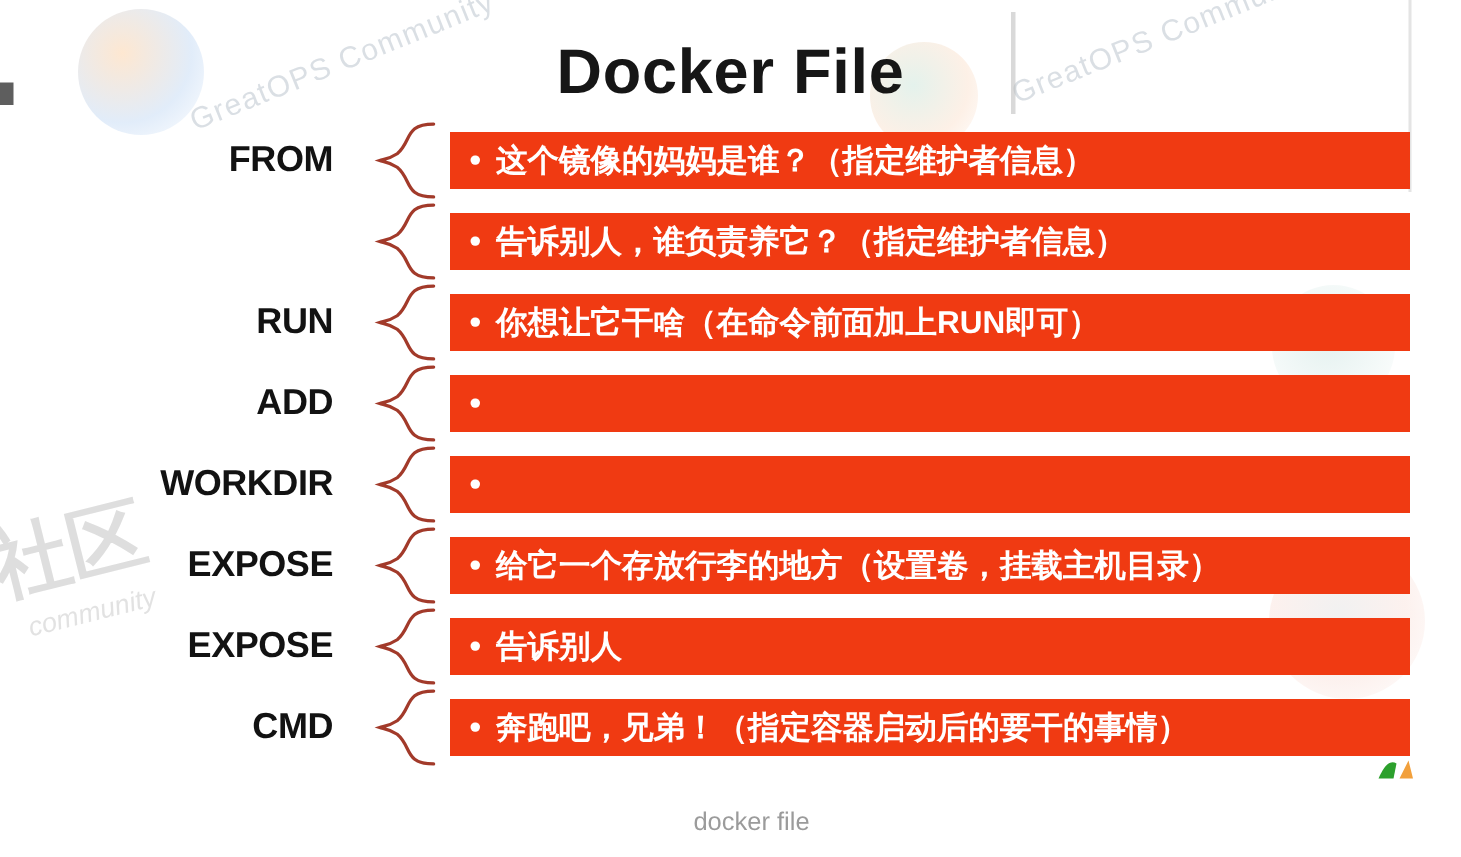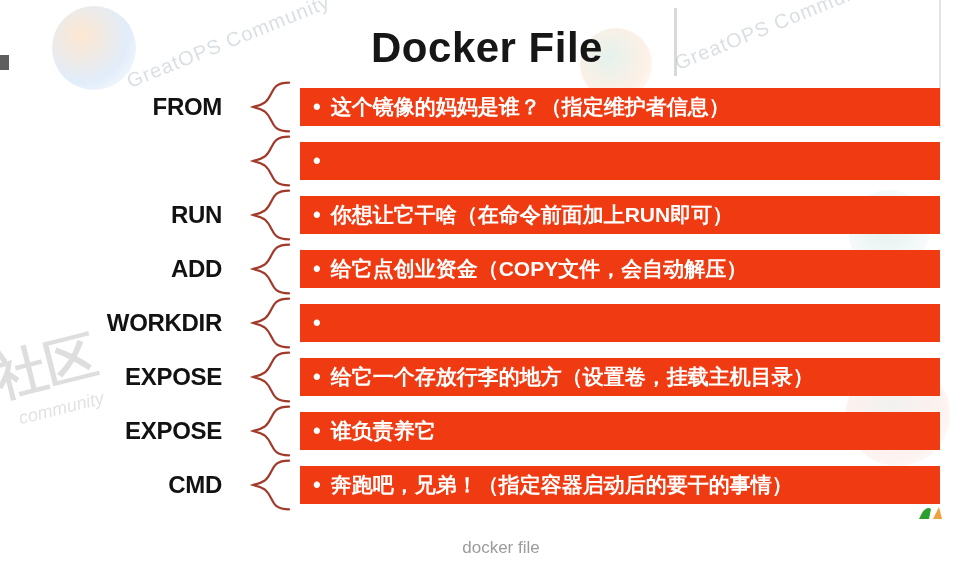--- a/index.html
+++ b/index.html
@@ -112,20 +112,21 @@
   </div>
 
   <div class="row">
     <div class="row-brace">
       <svg viewBox="0 0 64 60" fill="none">
         <path d="M61,3 C39,3 45,16 34,25 C28,29 24,29 21,30 C24,31 28,31 34,35 C45,44 39,57 61,57" stroke="var(--color-brace,#A23A2A)" stroke-width="2.4" stroke-linecap="round"></path>
       </svg>
     </div>
     <div class="row-bar">
       <span class="row-bullet">•</span>
+      <span class="row-text">告诉别人，谁负责养它？（指定维护者信息）</span>
     </div>
   </div>
 
   <div class="row">
     <div class="row-label">RUN</div>
     <div class="row-brace">
       <svg viewBox="0 0 64 60" fill="none">
         <path d="M61,3 C39,3 45,16 34,25 C28,29 24,29 21,30 C24,31 28,31 34,35 C45,44 39,57 61,57" stroke="var(--color-brace,#A23A2A)" stroke-width="2.4" stroke-linecap="round"></path>
       </svg>
     </div>
@@ -137,21 +138,20 @@
 
   <div class="row">
     <div class="row-label">ADD</div>
     <div class="row-brace">
       <svg viewBox="0 0 64 60" fill="none">
         <path d="M61,3 C39,3 45,16 34,25 C28,29 24,29 21,30 C24,31 28,31 34,35 C45,44 39,57 61,57" stroke="var(--color-brace,#A23A2A)" stroke-width="2.4" stroke-linecap="round"></path>
       </svg>
     </div>
     <div class="row-bar">
       <span class="row-bullet">•</span>
-      <span class="row-text">给它点创业资金（COPY文件，会自动解压）</span>
     </div>
   </div>
 
   <div class="row">
     <div class="row-label">WORKDIR</div>
     <div class="row-brace">
       <svg viewBox="0 0 64 60" fill="none">
         <path d="M61,3 C39,3 45,16 34,25 C28,29 24,29 21,30 C24,31 28,31 34,35 C45,44 39,57 61,57" stroke="var(--color-brace,#A23A2A)" stroke-width="2.4" stroke-linecap="round"></path>
       </svg>
     </div>
@@ -175,21 +175,21 @@
 
   <div class="row">
     <div class="row-label">EXPOSE</div>
     <div class="row-brace">
       <svg viewBox="0 0 64 60" fill="none">
         <path d="M61,3 C39,3 45,16 34,25 C28,29 24,29 21,30 C24,31 28,31 34,35 C45,44 39,57 61,57" stroke="var(--color-brace,#A23A2A)" stroke-width="2.4" stroke-linecap="round"></path>
       </svg>
     </div>
     <div class="row-bar">
       <span class="row-bullet">•</span>
-      <span class="row-text">谁负责养它</span>
+      <span class="row-text">告诉别人</span>
     </div>
   </div>
 
   <div class="row">
     <div class="row-label">CMD</div>
     <div class="row-brace">
       <svg viewBox="0 0 64 60" fill="none">
         <path d="M61,3 C39,3 45,16 34,25 C28,29 24,29 21,30 C24,31 28,31 34,35 C45,44 39,57 61,57" stroke="var(--color-brace,#A23A2A)" stroke-width="2.4" stroke-linecap="round"></path>
       </svg>
     </div>

